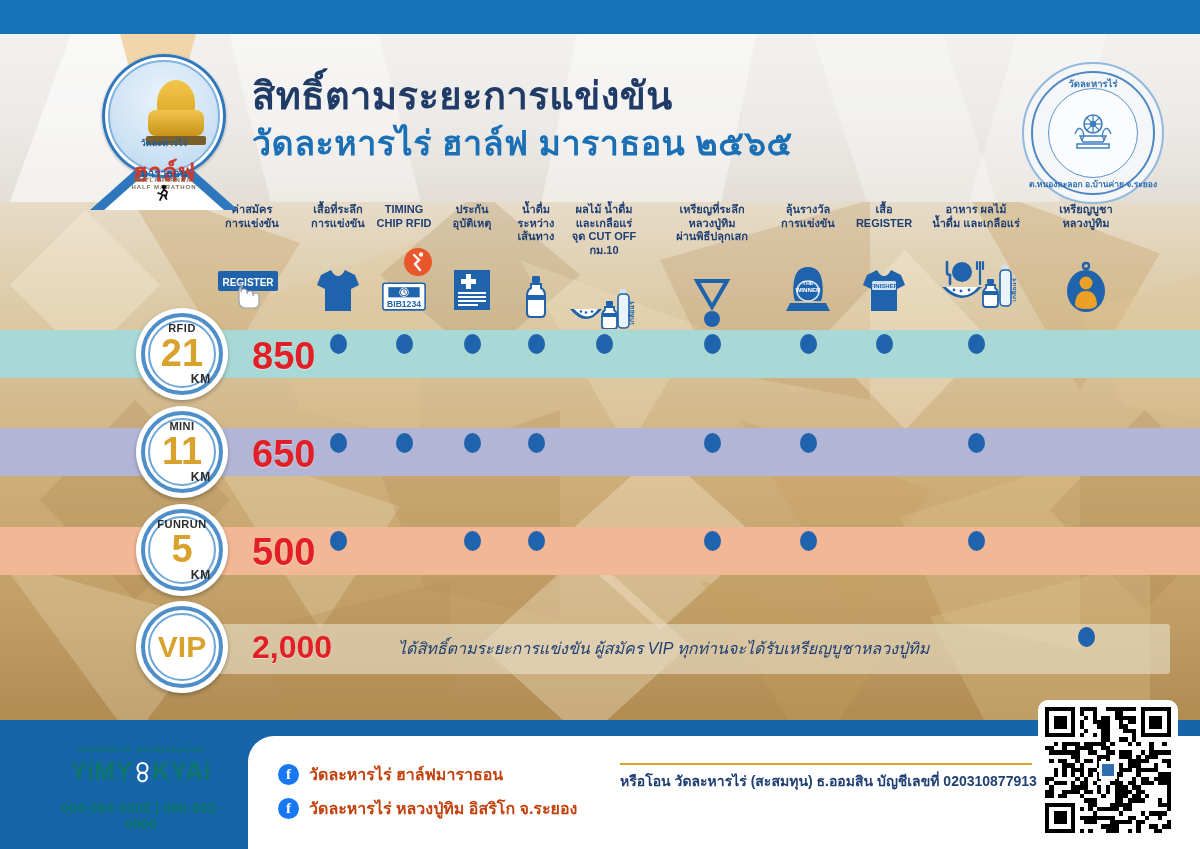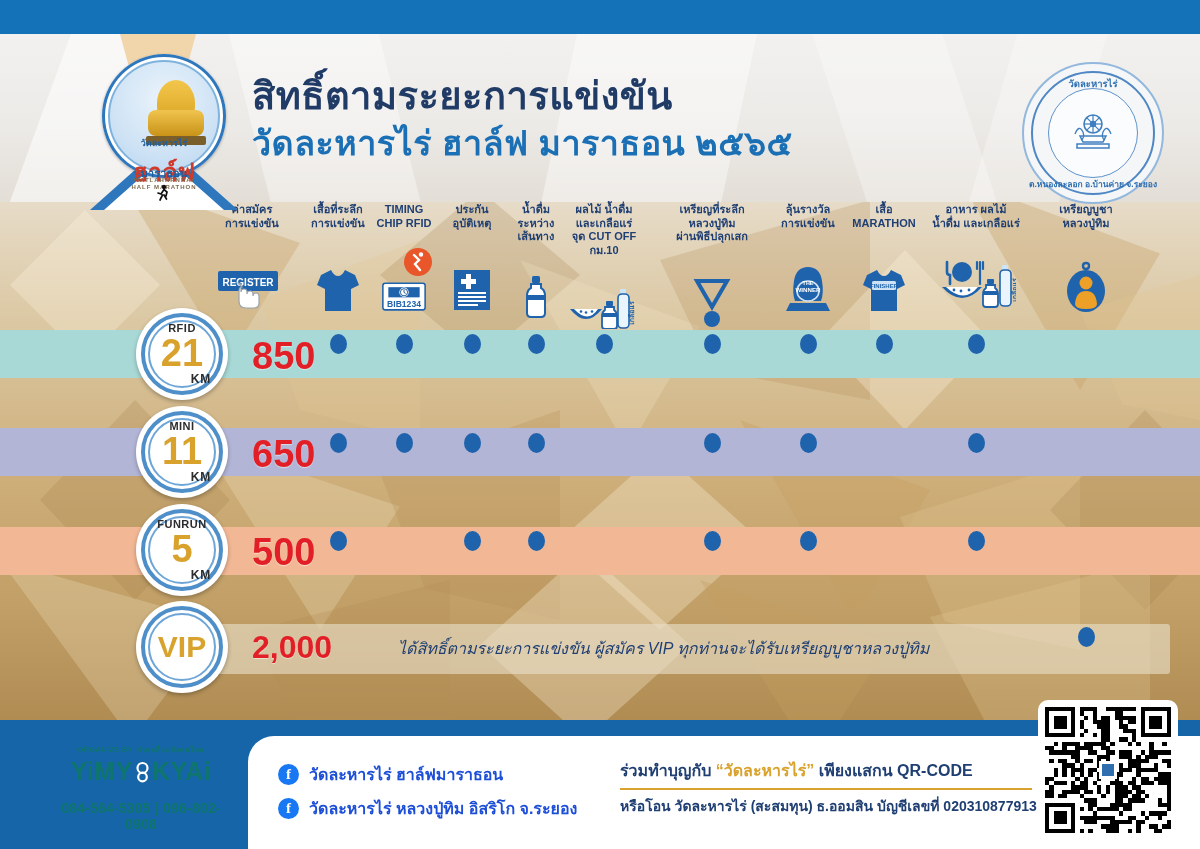--- a/index.html
+++ b/index.html
@@ -113,21 +113,21 @@
   .fpanel{ position:absolute; left:248px; top:736px; width:952px; height:113px; background:#fff;
      border-top-left-radius:26px; z-index:11;}
   .org{ position:absolute; left:46px; top:744px; width:190px; text-align:center; z-index:12; color:#0f766e;}
   .org .t{ font-size:7px; font-weight:bold; letter-spacing:.6px; display:flex; align-items:center; justify-content:center; gap:4px;}
   .org .brand{ font-size:25px; font-weight:bold; letter-spacing:.5px; margin-top:2px;}
   .org .ph{ position:absolute; left:0; top:56px; width:190px; font-size:14px; font-weight:bold; letter-spacing:.2px;}
 
   .fb{ position:absolute; left:278px; z-index:13; display:flex; align-items:center; gap:10px;}
   .fb .ficon{ width:21px;height:21px;border-radius:50%;background:#1877f2; color:#fff;
      font-weight:bold; font-size:15px; display:flex;align-items:center;justify-content:center; font-family:"Liberation Serif",serif;}
-  .fb .ftxt{ font-size:16px; font-weight:bold; color:#1d4ed8;}
+  .fb .ftxt{ font-size:16px; font-weight:bold; color:#c2410c;}
 
   .donate{ position:absolute; left:620px; z-index:13; }
   .donate .d1{ font-size:16px; font-weight:bold; color:#1f3f73; }
   .donate .d1 .hl{ color:#d8a22c; }
   .donate .rule{ width:412px; height:2px; background:#d8a22c; margin:5px 0 5px;}
   .donate .d2{ font-size:14px; font-weight:bold; color:#1f3f73;}
 
   .qrwrap{ position:absolute; left:1038px; top:700px; width:140px; height:140px; background:#fff;
       border-radius:10px; padding:7px; z-index:14; }
   .qr{ width:126px; height:126px; }
@@ -338,21 +338,21 @@
               <path d="M28 2 q12 0 14 14 q2 12 -1 20 h-26 q-3 -8 -1 -20 q2 -14 14 -14 z" fill="#1f63ad"></path>
               <ellipse cx="28" cy="26" rx="11" ry="10" fill="none" stroke="#cfe2f3" stroke-width="1.6"></ellipse>
               <text x="28" y="20" font-size="5.4" font-weight="bold" fill="#fff" text-anchor="middle" font-family="Liberation Sans,sans-serif">THE</text>
               <text x="28" y="26.5" font-size="6.2" font-weight="bold" fill="#fff" text-anchor="middle" font-family="Liberation Sans,sans-serif">WINNER</text>
               <path d="M10 38 h36 l4 8 h-44 z" fill="#1f63ad"></path>
             </svg>
           </span></div>
       </div>
       <div class="col" style="left: 836px;">
         <div class="lbl">เสื้อ
-MARATHON</div>
+REGISTER</div>
         <div class="ic"><span class="iconbox">
             <svg width="48" height="46" viewBox="0 0 48 46">
               <path d="M17 3 L7 8 L3 18 L11 22 L11 44 H37 V22 L45 18 L41 8 L31 3 q-3 6 -7 6 q-4 0 -7 -6 z" fill="#1f63ad"></path>
               <rect x="12" y="14" width="24" height="9" rx="1.5" fill="#cfe2f3"></rect>
               <text x="24" y="20.8" font-size="6" font-weight="bold" fill="#1f63ad" text-anchor="middle" font-family="Liberation Sans,sans-serif">FINISHER</text>
             </svg>
           </span></div>
       </div>
       <div class="col" style="left: 928px;">
         <div class="lbl">อาหาร ผลไม้
@@ -478,23 +478,20 @@
   <div class="fb" style="top:762px">
     <span class="ficon">f</span>
     <span class="ftxt">วัดละหารไร่ ฮาล์ฟมาราธอน</span>
   </div>
   <div class="fb" style="top:796px">
     <span class="ficon">f</span>
     <span class="ftxt">วัดละหารไร่ หลวงปู่ทิม อิสริโก จ.ระยอง</span>
   </div>
 
   <div class="donate" style="top:758px">
-    <div class="d1">
-      <span>ร่วมทำบุญกับ </span><span class="hl">“วัดละหารไร่”</span><span> เพียงแสกน QR-CODE</span>
-    </div>
     <div class="rule"></div>
     <div class="d2">หรือโอน วัดละหารไร่ (สะสมทุน) ธ.ออมสิน บัญชีเลขที่ 020310877913</div>
   </div>
 
   <div class="qrwrap">
     <svg class="qr" viewBox="0 0 29 29" shape-rendering="crispEdges" id="qrsvg">
         <rect width="29" height="29" fill="#fff"></rect>
         <rect x="0" y="0" width="1" height="1" fill="#000"></rect>
         <rect x="1" y="0" width="1" height="1" fill="#000"></rect>
         <rect x="2" y="0" width="1" height="1" fill="#000"></rect>

